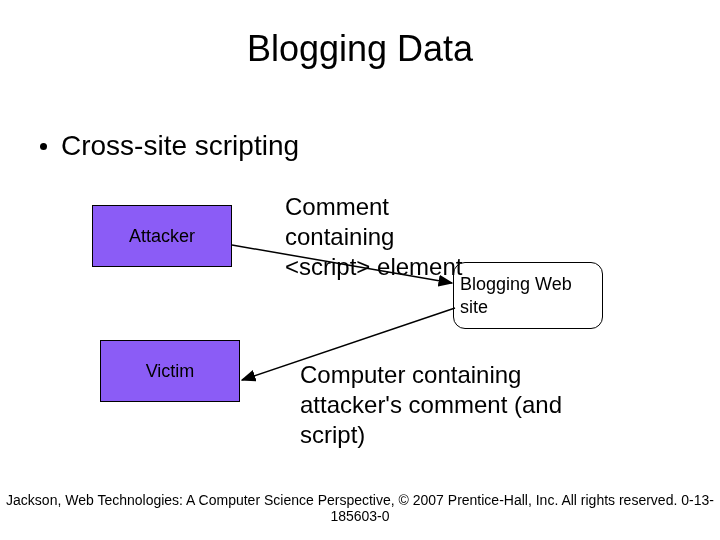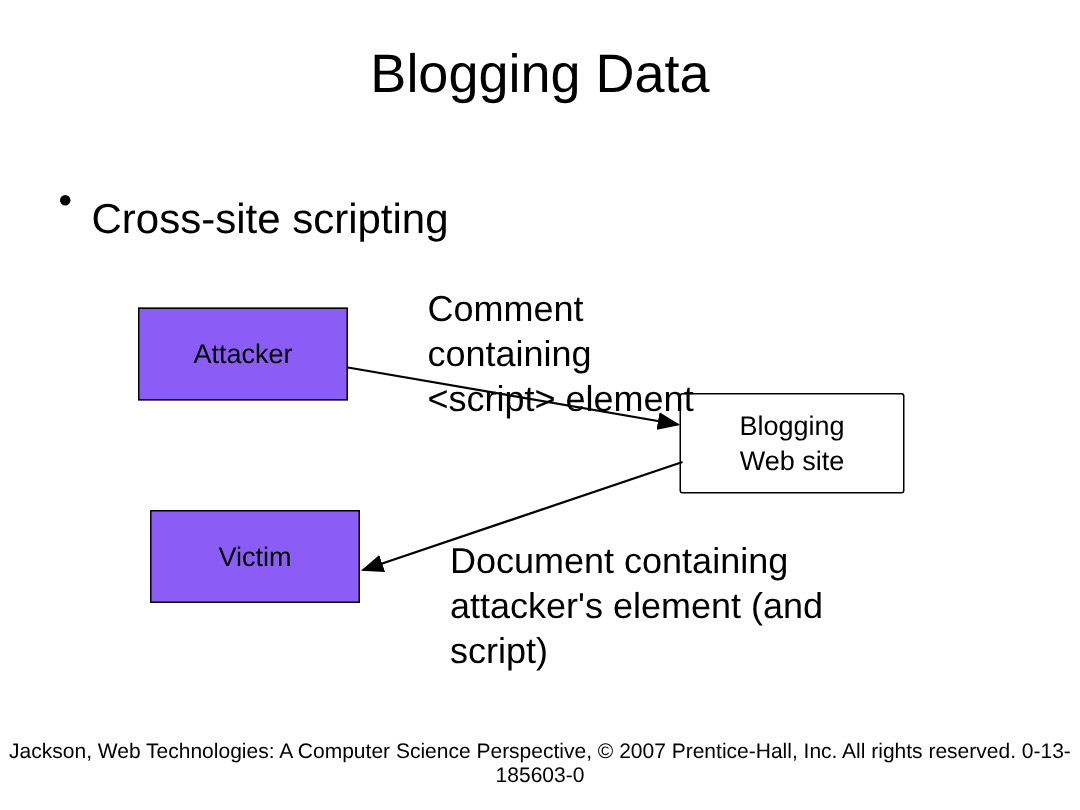--- a/index.html
+++ b/index.html
@@ -21,21 +21,21 @@
     text-align: center;
     font-size: 36px;
     font-weight: 400;
   }
   .bullet-row {
     position: absolute;
     top: 130px;
     left: 40px;
     font-size: 28px;
     display: flex;
-    align-items: flex-start;
+    align-items: center;
   }
   .bullet-dot {
     width: 7px;
     height: 7px;
     background: #000;
     border-radius: 50%;
     margin-right: 14px;
     display: inline-block;
   }
   .box {
@@ -44,27 +44,26 @@
     display: flex;
     align-items: center;
     justify-content: center;
     font-size: 18px;
     background: #8b5cf6;
     box-sizing: border-box;
   }
   .rounded-box {
     position: absolute;
     border: 1.5px solid #000;
-    border-radius: 2px;
+    border-radius: 12px;
     font-size: 18px;
-    padding: 10px 28px;
+    padding: 10px 6px;
     background: #fff;
     box-sizing: border-box;
     line-height: 1.25;
-    text-align: center;
   }
   .label {
     position: absolute;
     font-size: 24px;
     line-height: 1.25;
   }
   .footer {
     position: absolute;
     bottom: 16px;
     left: 0;
@@ -99,21 +98,21 @@
 <div class="box" style="left:100px; top:340px; width:140px; height:62px;">
   <span>Victim</span>
 </div>
 
 <div class="rounded-box" style="left:453px; top:262px; width:150px;">
   <span>Blogging Web site</span>
 </div>
 
 <div class="label" style="left:285px; top:192px; width:200px;">Comment containing &lt;script&gt; element</div>
 
-<div class="label" style="left:300px; top:360px; width:290px;">Document containing attacker's element (and script)</div>
+<div class="label" style="left:300px; top:360px; width:290px;">Computer containing attacker's comment (and script)</div>
 
 <svg class="arrows">
   <defs>
     <marker id="arrowhead" markerWidth="10" markerHeight="8" refX="9" refY="4" orient="auto">
       <polygon points="0 0, 10 4, 0 8" fill="#000"></polygon>
     </marker>
   </defs>
 
   <line x1="232" y1="245" x2="452" y2="283" stroke="#000" stroke-width="1.5" marker-end="url(#arrowhead)"></line>
 

